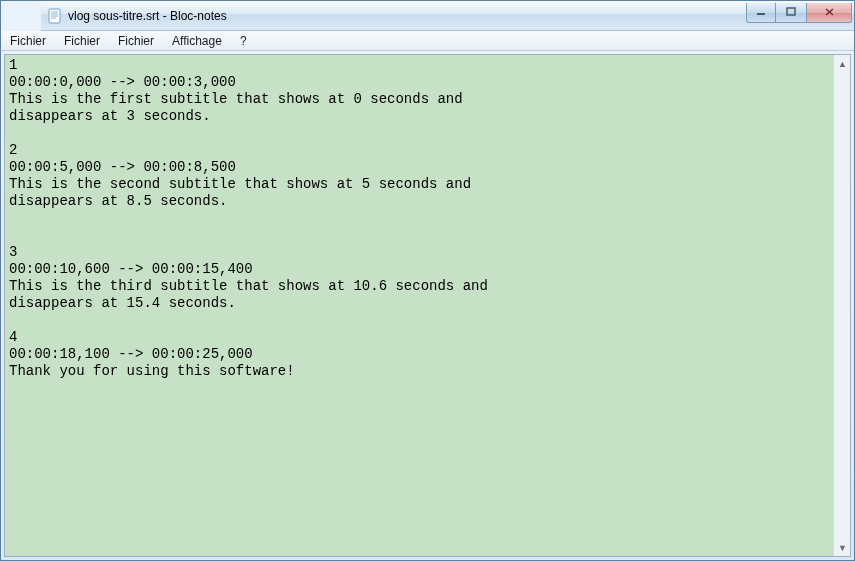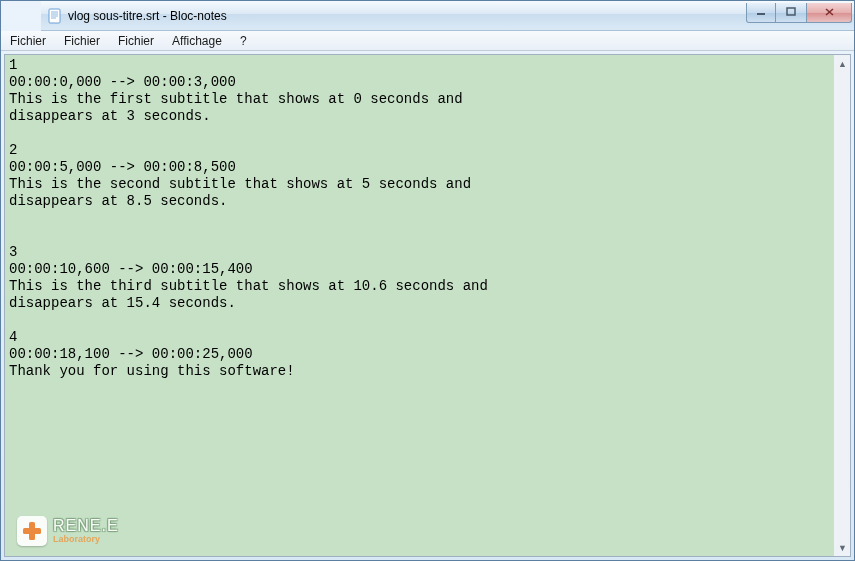--- a/index.html
+++ b/index.html
@@ -215,27 +215,15 @@
 disappears at 15.4 seconds.
 
 4
 00:00:18,100 --&gt; 00:00:25,000
 Thank you for using this software!</div>
     <div class="scrollbar-v">
       <div class="sb-arrow up">▲</div>
       <div class="sb-arrow down">▼</div>
     </div>
 
-    <div class="watermark">
-      <div class="wm-icon">
-        <svg width="22" height="22" viewBox="0 0 22 22">
-          <rect x="8" y="2" width="6" height="18" rx="1.5" fill="#f08030"></rect>
-          <rect x="2" y="8" width="18" height="6" rx="1.5" fill="#f08030"></rect>
-        </svg>
-      </div>
-      <div class="wm-text">
-        <span class="wm-main">RENE.E</span>
-        <span class="wm-sub">Laboratory</span>
-      </div>
-    </div>
   </div>
 
 </div>
 
 </body></html>

